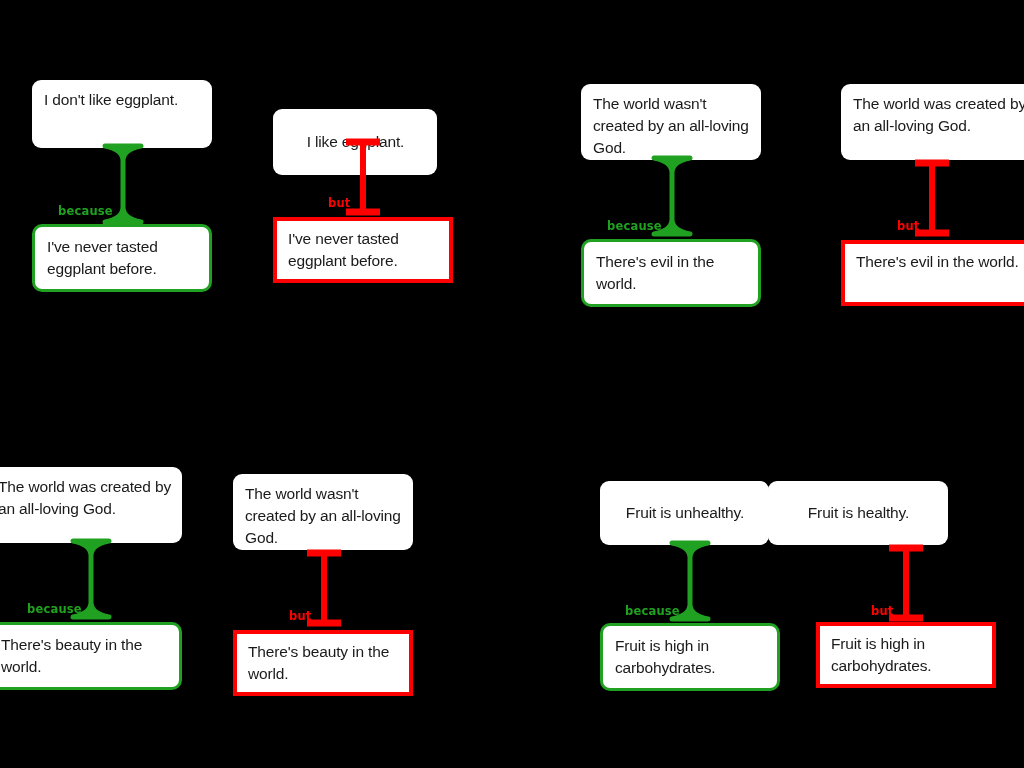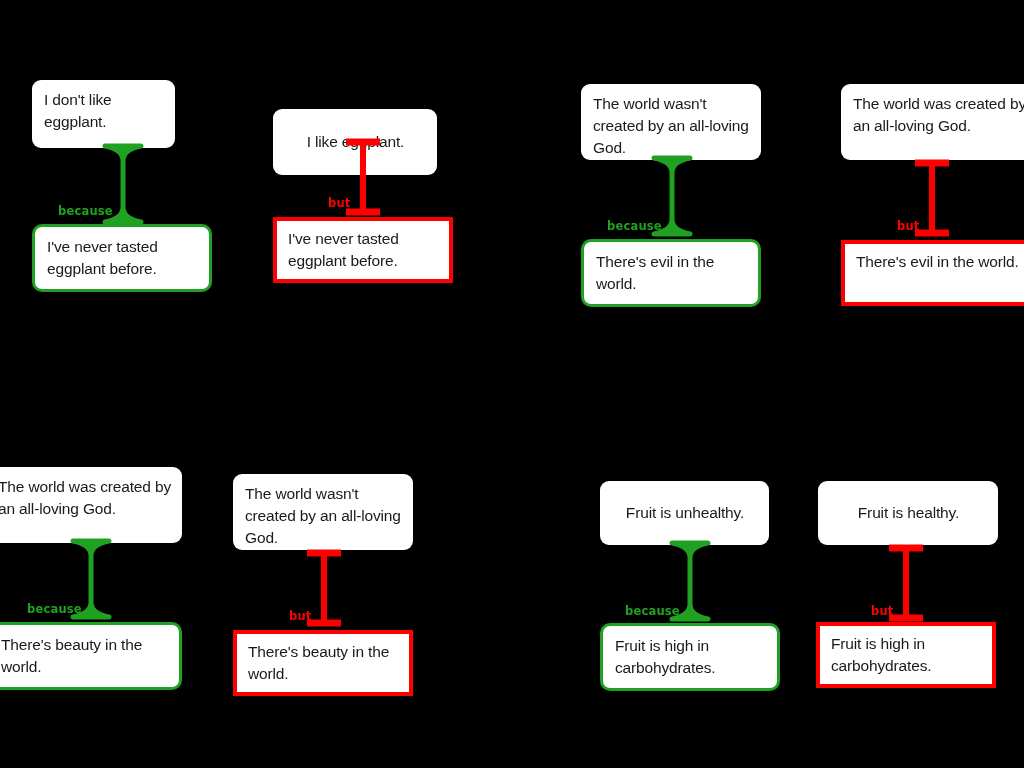--- a/index.html
+++ b/index.html
@@ -71,21 +71,21 @@
   }
   .conn-label.because { color: #21a121; }
   .conn-label.but { color: #ff0000; text-align: center; }
 </style>
 </head>
 <body>
 
 <div class="canvas">
 
   <div class="arg">
-    <div class="node plain" style="left:32px; top:80px; width:143px; height:68px;">I don't like eggplant.</div>
+    <div class="node plain" style="left:32px; top:80px; width:180px; height:68px;">I don't like eggplant.</div>
 
     <svg class="conn" style="left:95px; top:146px;" width="56" height="76" viewBox="0 0 56 76">
       <path d="M28 0
                L28 76
                M10 0 Q27 3 28 14 Q29 3 46 0 Z
                M10 76 Q27 73 28 62 Q29 73 46 76 Z" fill="#21a121" stroke="#21a121" stroke-width="5" stroke-linejoin="round"></path>
     </svg>
     <div class="conn-label because" style="left:58px; top:204px;">because</div>
 
     <div class="node green" style="left:32px; top:224px; width:180px; height:68px;">I've never tasted eggplant before.</div>
@@ -166,21 +166,21 @@
                L28 76
                M10 0 Q27 3 28 14 Q29 3 46 0 Z
                M10 76 Q27 73 28 62 Q29 73 46 76 Z" fill="#21a121" stroke="#21a121" stroke-width="5" stroke-linejoin="round"></path>
     </svg>
     <div class="conn-label because" style="left:625px; top:604px;">because</div>
 
     <div class="node green" style="left:600px; top:623px; width:180px; height:68px;">Fruit is high in carbohydrates.</div>
   </div>
 
   <div class="arg">
-    <div class="node plain center" style="left:818px; top:481px; width:180px; height:64px; display:flex; align-items:center; justify-content:center;">Fruit is healthy.</div>
+    <div class="node plain center" style="left:768px; top:481px; width:180px; height:64px; display:flex; align-items:center; justify-content:center;">Fruit is healthy.</div>
 
     <svg class="conn" style="left:878px; top:545px;" width="56" height="76" viewBox="0 0 56 76">
       <path d="M28 3 L28 73" stroke="#ff0000" stroke-width="6" fill="none"></path>
       <path d="M11 3 L45 3" stroke="#ff0000" stroke-width="7" fill="none"></path>
       <path d="M11 73 L45 73" stroke="#ff0000" stroke-width="7" fill="none"></path>
     </svg>
     <div class="conn-label but" style="left:871px; top:604px;">but</div>
 
     <div class="node red" style="left:816px; top:622px; width:180px; height:66px;">Fruit is high in carbohydrates.</div>
   </div>

